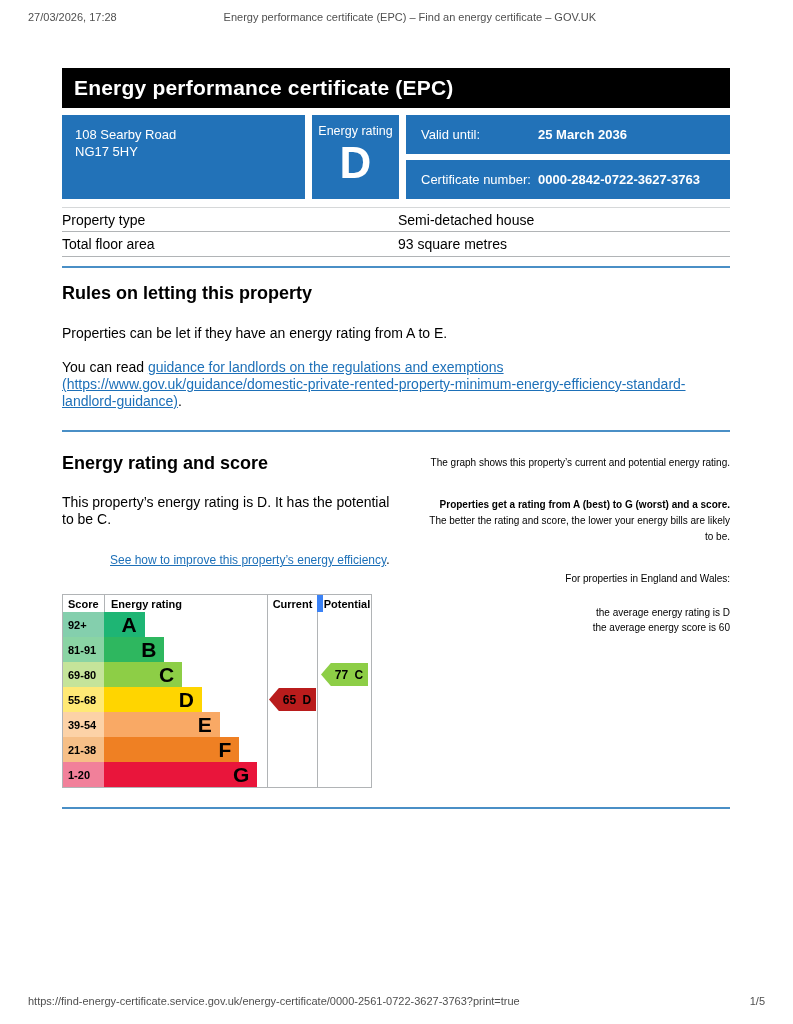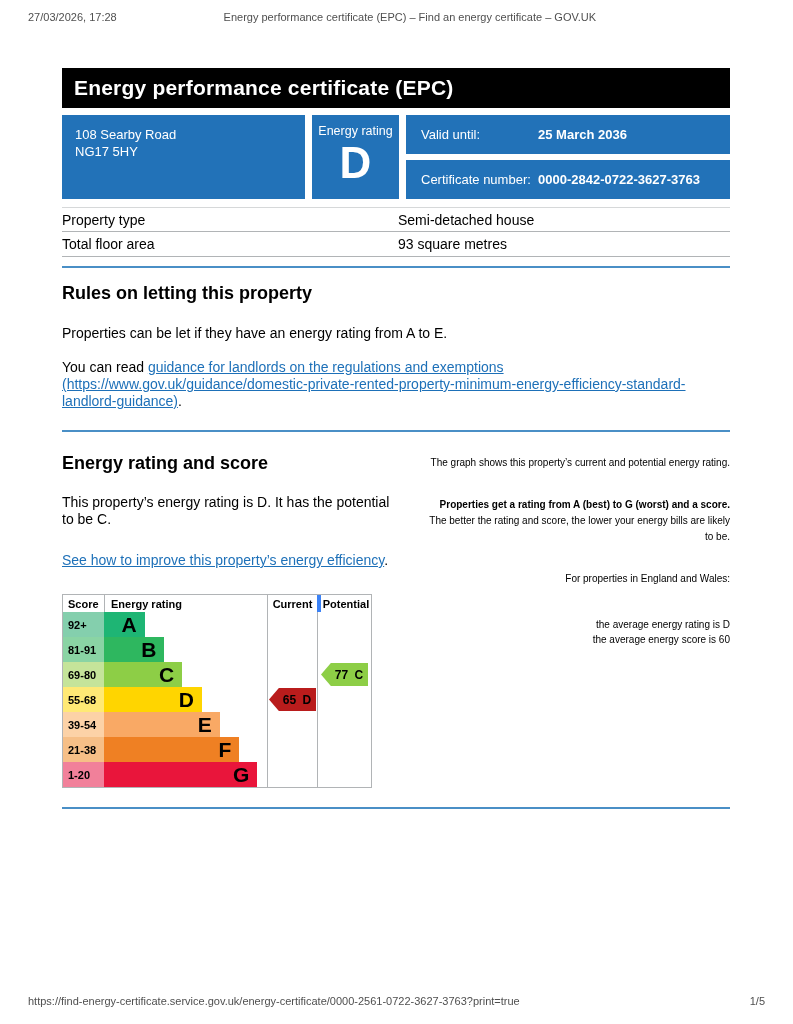--- a/index.html
+++ b/index.html
@@ -44,34 +44,34 @@
   .rules { margin-top:15px; }
   .rules h2 { margin-bottom:21px; }
   .rules p { font-size:14px; line-height:17px; margin-bottom:17px; }
   a, .link { color:#1d70b8; text-decoration:underline; }
 
   
   .energy-cols { display:flex; margin-top:21px; }
   .col-left { width:332px; margin-right:29px; }
   .col-left h2 { margin-bottom:20px; }
   .col-left p { font-size:14px; line-height:17px; }
-  .improve { display:inline-block; margin-top:24px; font-size:14px; line-height:17px; }
+  .improve { display:inline-block; margin-top:24px; font-size:12px; line-height:17px;margin-left:48px; }
   .col-right { flex:1; font-size:10px; line-height:16px; padding-top:2px;text-align:right; }
   .col-right .rp { margin-bottom:26px; }
-  .col-right .rp3 { margin-bottom:30px; }
+  .col-right .rp3 { margin-bottom:18px; }
   .col-right .avg-line { line-height:15px; }
 
   
   .epc-chart { margin-top:25px; width:310px; border:1px solid #b1b4b6; font-size:11px; }
   .epc-head { display:flex; height:17px; font-weight:bold; }
   .hc { display:flex; align-items:center; }
   .hc-score { width:41px; padding-left:5px; }
   .hc-rating { flex:1; padding-left:6px; border-left:1px solid #b1b4b6; }
   .hc-current { width:50px; justify-content:center; border-left:1px solid #b1b4b6; }
-  .hc-potential { width:54px; justify-content:center; border-left:4px solid #3b82f6; }
+  .hc-potential { width:54px; justify-content:center; border-left:6px solid #3b82f6; }
   .epc-row { display:flex; height:25px; }
   .score-cell { width:41px; display:flex; align-items:center; padding-left:5px; font-weight:bold; }
   .bar-area { flex:1; }
   .band-bar { height:100%; display:flex; align-items:center; justify-content:flex-end; padding-right:8px; }
   .band-letter { font-size:21px; font-weight:bold; line-height:21px; }
   .pointer-cell { display:flex; align-items:center; justify-content:center; }
   .current-cell { width:50px; border-left:1px solid #b1b4b6; }
   .potential-cell { width:54px; border-left:1px solid #b1b4b6; }
   .rating-arrow { height:23px; width:47px; display:flex; align-items:center; justify-content:center;
     padding-left:9px; font-weight:bold; font-size:12px; word-spacing:3px;

